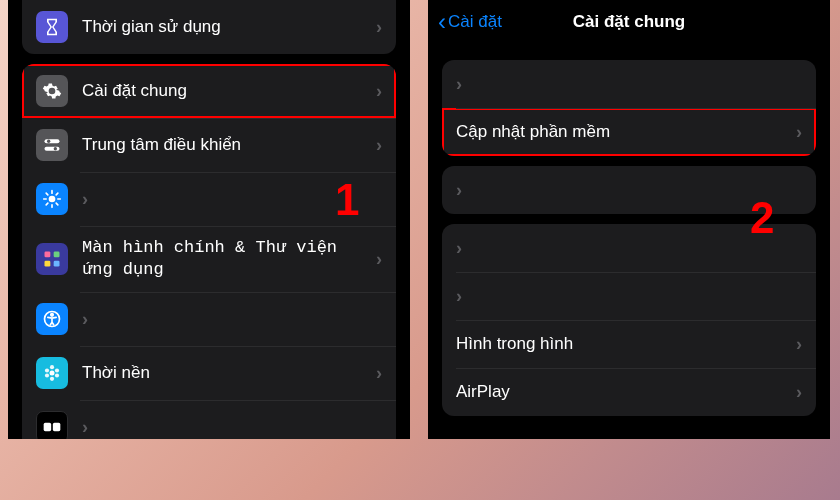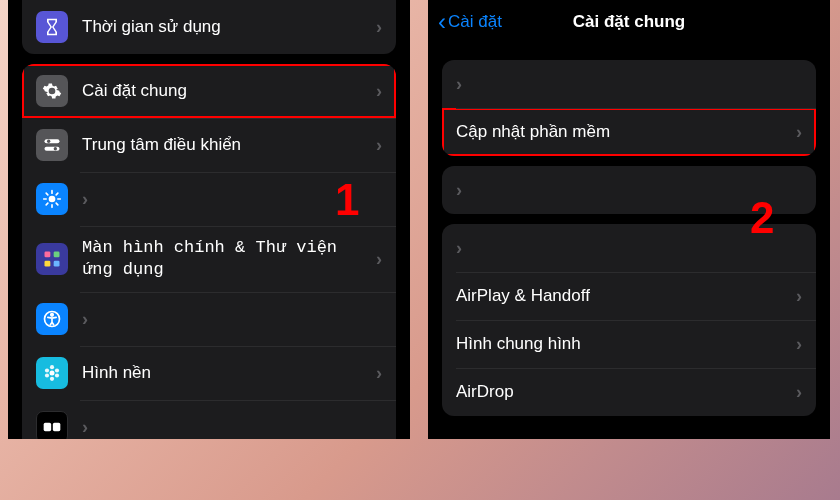--- a/index.html
+++ b/index.html
@@ -188,21 +188,21 @@
         <svg class="icon-sm" viewBox="0 0 24 24" fill="#fff">
             <circle cx="12" cy="12" r="3"></circle>
             <circle cx="12" cy="5" r="2.5" opacity="0.9"></circle>
             <circle cx="18" cy="9" r="2.5" opacity="0.9"></circle>
             <circle cx="18" cy="15" r="2.5" opacity="0.9"></circle>
             <circle cx="12" cy="19" r="2.5" opacity="0.9"></circle>
             <circle cx="6" cy="15" r="2.5" opacity="0.9"></circle>
             <circle cx="6" cy="9" r="2.5" opacity="0.9"></circle>
           </svg>
       </div>
-      <div class="row-label">Hình nền</div>
+      <div class="row-label">Thời nền</div>
       <div class="chevron">›</div>
     </div>
     <div class="row">
       <div class="icon-box" style="background:#000;border:1px solid #2c2c2e;">
         <svg class="icon-sm" viewBox="0 0 24 24">
             <rect x="2" y="7" width="9" height="10" rx="2" fill="#fff"></rect>
             <rect x="13" y="7" width="9" height="10" rx="2" fill="#fff"></rect>
           </svg>
       </div>
       <div class="chevron">›</div>
@@ -240,28 +240,27 @@
     <div class="row">
       <div class="chevron">›</div>
     </div>
   </div>
 
   <div class="section">
     <div class="row">
       <div class="chevron">›</div>
     </div>
     <div class="row">
-      <div class="row-label">AirPlay &amp; Handoff</div>
-      <div class="chevron">›</div>
-    </div>
-    <div class="row">
-      <div class="row-label">Hình chung hình</div>
-      <div class="chevron">›</div>
-    </div>
-    <div class="row">
-      <div class="row-label">AirDrop</div>
+      <div class="chevron">›</div>
+    </div>
+    <div class="row">
+      <div class="row-label">Hình trong hình</div>
+      <div class="chevron">›</div>
+    </div>
+    <div class="row">
+      <div class="row-label">AirPlay</div>
       <div class="chevron">›</div>
     </div>
   </div>
 </div>
 
 <div class="annotation ann1">1</div>
 <div class="annotation ann2">2</div>
 
 </body></html>

